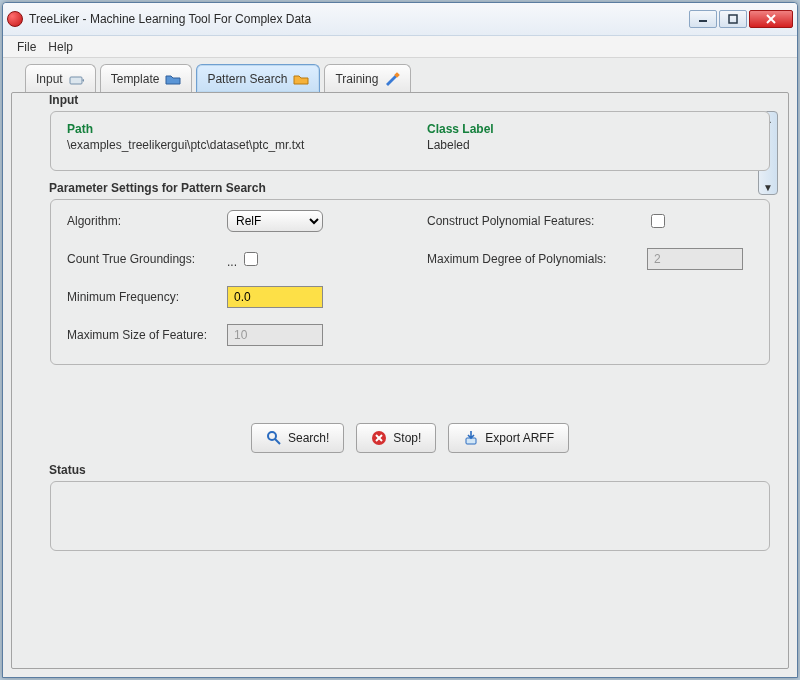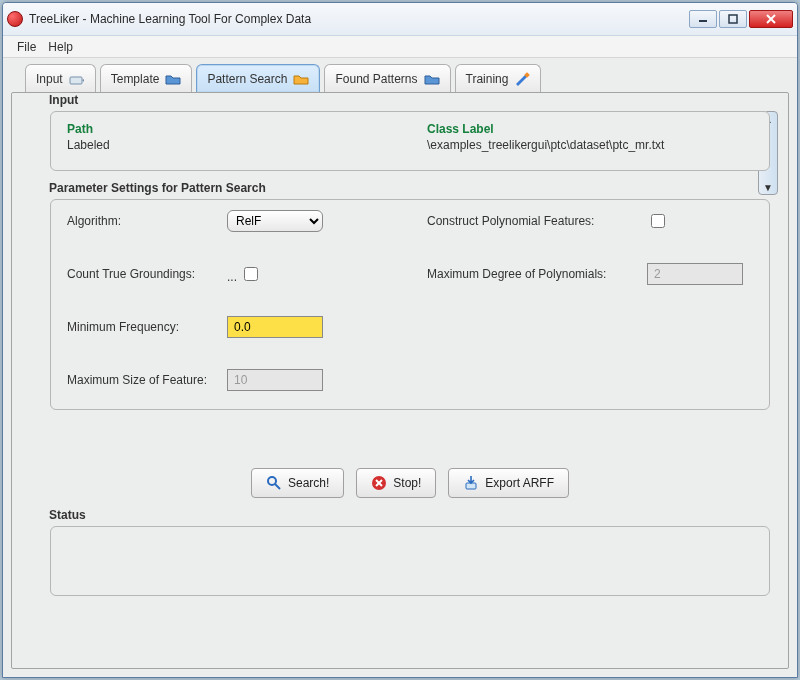--- a/index.html
+++ b/index.html
@@ -128,21 +128,21 @@
   .input-grid {
     display: grid;
     grid-template-columns: 360px 1fr;
     row-gap: 2px;
   }
   .hdr { font-weight: bold; color: #15803d; }
   .params-box { margin-right: 34px; }
   .params-grid {
     display: grid;
     grid-template-columns: 160px 120px 80px 220px 80px;
-    row-gap: 31px;
+    row-gap: 16px;
     align-items: center;
   }
   .lbl { color: #333; }
   select.combo {
     height: 22px;
     border: 1px solid #8a8a8a;
     border-radius: 6px;
     background: linear-gradient(#fff,#e8e8e8);
     font-size: 12px;
     padding: 0 4px;
@@ -245,26 +245,20 @@
             <path d="M1 4h5l2 2h7v6H1z" fill="#5a95d6" stroke="#2f5f9a"></path>
           </svg>
       </div>
       <div class="tab selected">
         <span>Pattern Search</span>
         <svg class="icon" viewBox="0 0 16 14">
             <path d="M1 4h5l2 2h7v6H1z" fill="#f6b23a" stroke="#b97a10"></path>
           </svg>
       </div>
       <div class="tab">
-        <span>Found Patterns</span>
-        <svg class="icon" viewBox="0 0 16 14">
-            <path d="M1 4h5l2 2h7v6H1z" fill="#5a95d6" stroke="#2f5f9a"></path>
-          </svg>
-      </div>
-      <div class="tab">
         <span>Training</span>
         <svg class="icon" viewBox="0 0 16 14">
             <path d="M2 12L12 2l2 2L4 14z" fill="#3a7bd5"></path>
             <rect x="11" y="1" width="4" height="4" fill="#f28c28" transform="rotate(45 13 3)"></rect>
           </svg>
       </div>
     </div>
 
     <div class="panel">
 
@@ -272,22 +266,22 @@
         <div class="arrow">▲</div>
         <div class="track"></div>
         <div class="arrow">▼</div>
       </div>
 
       <fieldset class="box input-box">
         <legend>Input</legend>
         <div class="input-grid">
           <div class="hdr">Path</div>
           <div class="hdr">Class Label</div>
+          <div>\examples_treelikergui\ptc\dataset\ptc_mr.txt</div>
           <div>Labeled</div>
-          <div>\examples_treelikergui\ptc\dataset\ptc_mr.txt</div>
         </div>
       </fieldset>
 
       <fieldset class="box params-box">
         <legend>Parameter Settings for Pattern Search</legend>
         <div class="params-grid">
 
           <div class="lbl">Algorithm:</div>
           <div>
             <select class="combo">

